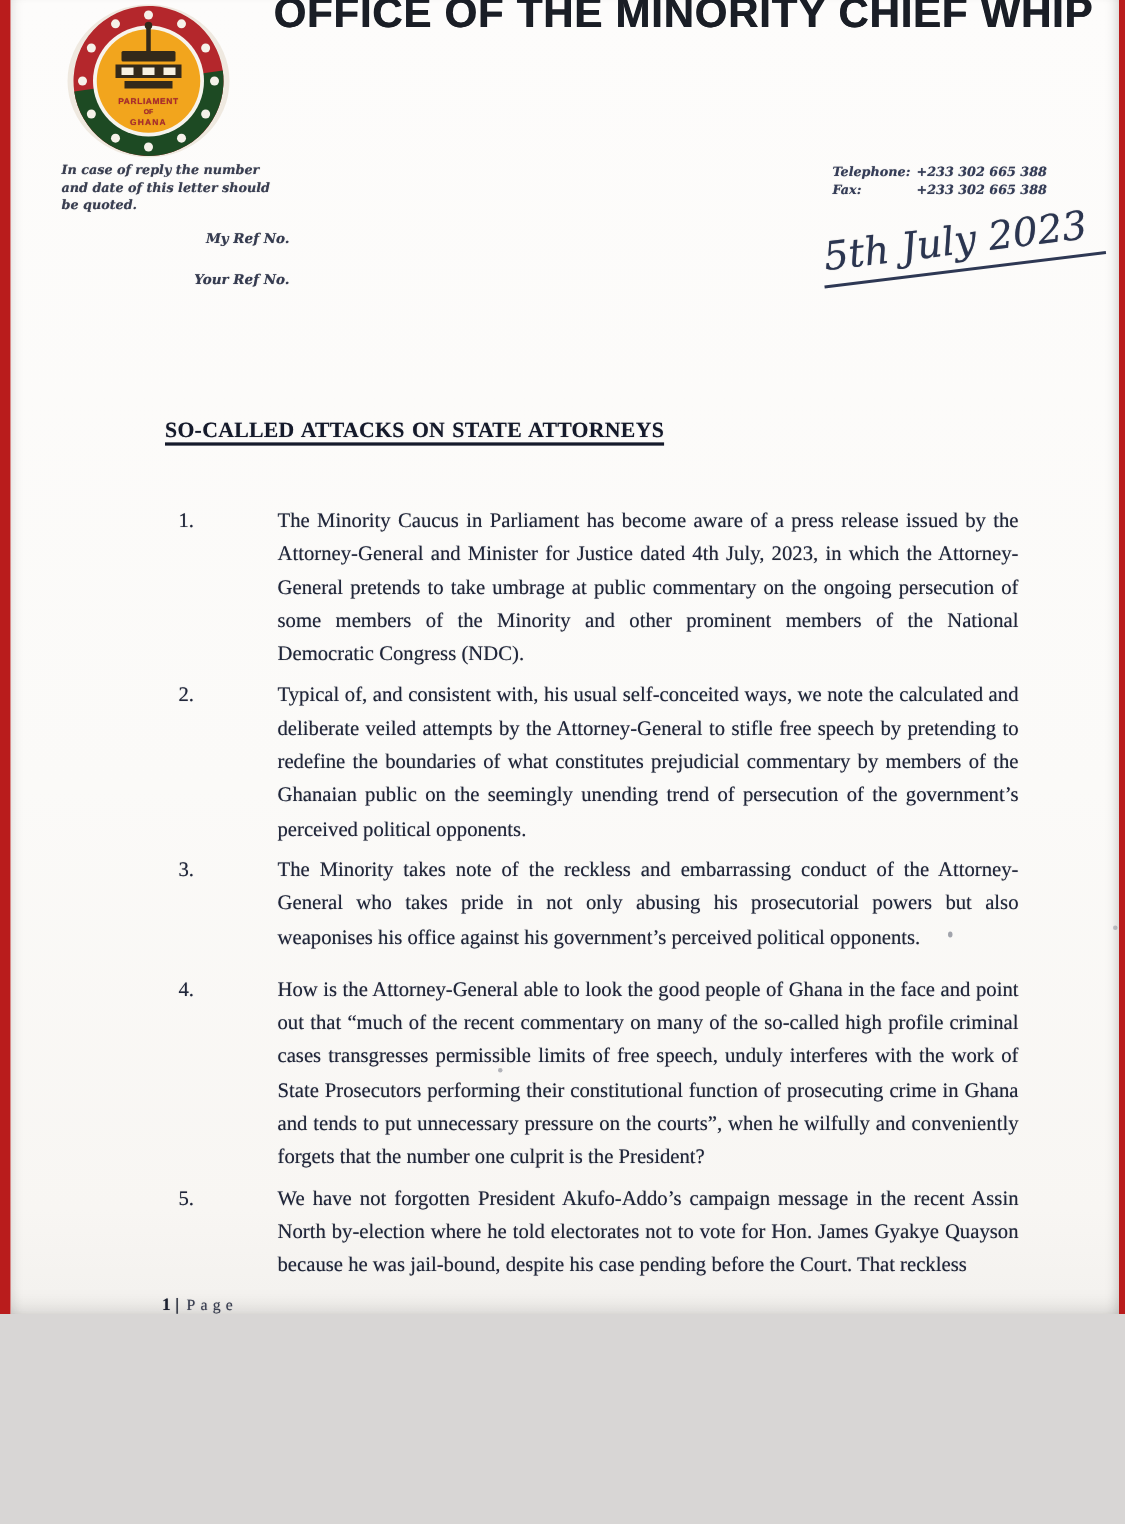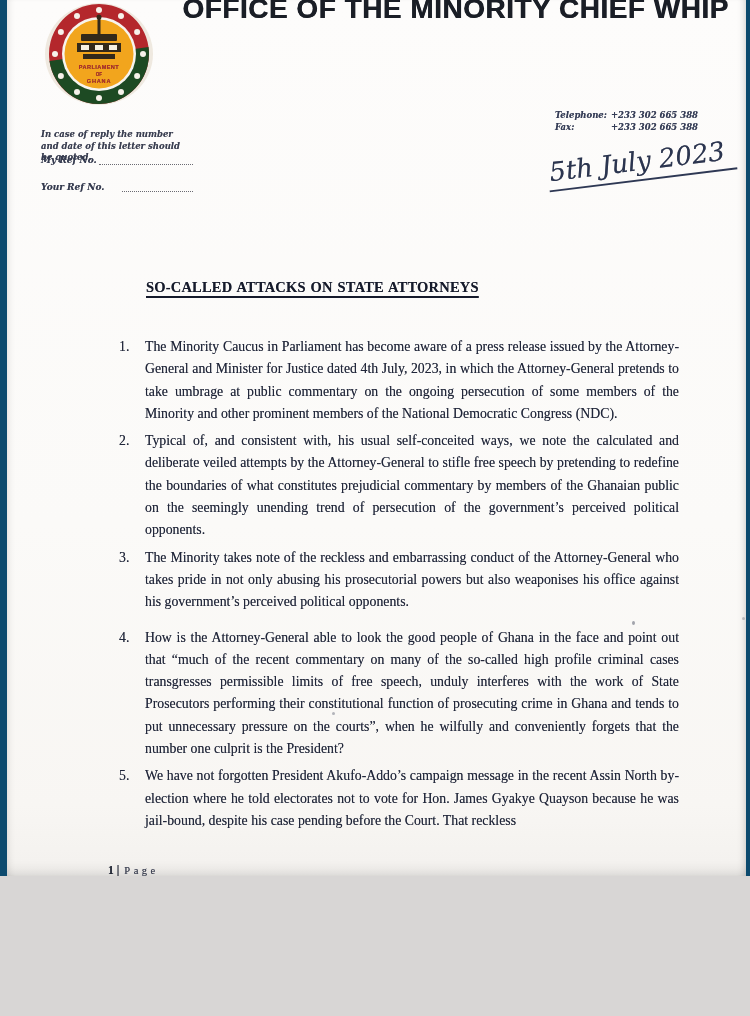--- a/index.html
+++ b/index.html
@@ -1,62 +1,62 @@
 <!DOCTYPE html>
 <html><head>
 <meta charset="utf-8">
 <style>
   html,body{margin:0;padding:0;}
   body{width:750px;height:1016px;background:#d8d6d5;font-family:"Liberation Serif",serif;}
-  .photo{position:relative;width:750px;height:876px;background:#0c4a6e;overflow:hidden;}
+  .photo{position:relative;width:750px;height:876px;background:#b91c1c;overflow:hidden;}
   .page{
     position:absolute;left:7px;right:4px;top:0;bottom:0;
     background:linear-gradient(180deg,#fdfcfb 0%,#fbfaf8 60%,#f8f6f3 92%,#f3f1ee 100%);
     box-shadow:inset -7px 0 9px -7px rgba(0,0,0,.22), inset 7px 0 9px -7px rgba(0,0,0,.14), inset 0 -12px 16px -12px rgba(0,0,0,.18);
     overflow:hidden;color:#20263a;
   }
   .ink{text-shadow:0 0 .55px rgba(28,33,48,.55);}
 
   
   .logo{position:absolute;left:36px;top:2px;width:112px;height:104px;}
   .office-title{position:absolute;left:158px;right:0;top:-6px;text-align:center;
     font:700 28px/1.08 "Liberation Sans",sans-serif;letter-spacing:.5px;color:#1a1e26;
     text-shadow:.4px 0 0 currentColor;}
   .address-line{position:absolute;left:158px;right:0;top:27px;text-align:center;
     font:700 17px "Liberation Sans",sans-serif;color:#23272e;text-shadow:.3px 0 0 currentColor;}
 
   
-  .reply-note{position:absolute;left:34px;top:109px;font:italic 700 8.5px/11.5px "DejaVu Serif",serif;color:#3a3f52;margin-top:20px;}
+  .reply-note{position:absolute;left:34px;top:109px;font:italic 700 8.5px/11.5px "DejaVu Serif",serif;color:#3a3f52;}
   .ref-line{position:absolute;left:34px;display:flex;align-items:flex-end;width:152px;
-    font:italic 700 9px "DejaVu Serif",serif;color:#353b50;}
+    font:italic 700 9px "DejaVu Serif",serif;color:#353b50;flex-direction:column;}
   .ref-line .dots{flex:1;border-bottom:1.3px dotted #6a6a72;height:8px;margin-left:2px;}
   .my-ref{top:155px;}
   .your-ref{top:182px;gap:16px;}
   .contact{position:absolute;left:548px;top:109px;font:italic 700 8.5px/12px "DejaVu Serif",serif;color:#353d58;}
   .contact .row{display:flex;justify-content:center;}
   .contact .lbl{width:56px;}
   .handwritten-date{position:absolute;left:540px;top:146px;transform:rotate(-7deg);
     font:italic 400 26px/30px "DejaVu Serif",serif;color:#2b3550;
     border-bottom:2.4px solid #2e3854;padding:0 10px 3px 2px;white-space:nowrap;}
 
   
   .release-heading{position:absolute;left:103px;top:201px;
     font:700 16px "Liberation Serif",serif;letter-spacing:2.2px;word-spacing:5px;color:#1c2130;}
   .title-block{position:absolute;left:103px;top:266px;width:567px;color:#151a2b;}
   .title-block div{font:700 14.5px/25px "Liberation Serif",serif;letter-spacing:.2px;
     text-decoration:underline;text-decoration-thickness:1.6px;text-underline-offset:3.5px;}
   .title-l1{text-align:justify;text-align-last:justify;}
   .title-l2{word-spacing:7px;}
-  .title-l3{margin-top:9px;word-spacing:1px;margin-left:36px;}
+  .title-l3{margin-top:9px;word-spacing:1px;}
 
   .paragraphs{position:absolute;left:112px;top:336px;width:560px;}
   .para{display:flex;margin-bottom:5px;}
   .para:nth-child(3){margin-bottom:13px;}
   .para .num{flex:none;width:26px;font:400 13.8px/22.3px "Liberation Serif",serif;}
-  .para .ptext{flex:1;text-align:justify;font:400 13.8px/22.3px "Liberation Serif",serif;}
+  .para .ptext{flex:1;text-align:justify;font:400 13.8px/22.3px "Liberation Serif",serif;margin-left:40px;}
 
   .page-footer{position:absolute;left:101px;top:864px;font:700 11.5px "Liberation Serif",serif;color:#1c2130;}
   .page-footer .sep{margin:0 5px 0 3px;font-weight:700;}
   .page-footer .pword{letter-spacing:3.5px;font-weight:400;font-size:10.5px;color:#3a3f52;}
 
   
   .speck{position:absolute;background:#5a5f70;border-radius:50%;opacity:.55;}
   .smudge{position:absolute;background:rgba(150,138,146,.16);border-radius:45%;filter:blur(3px);}
 </style>
 </head>

